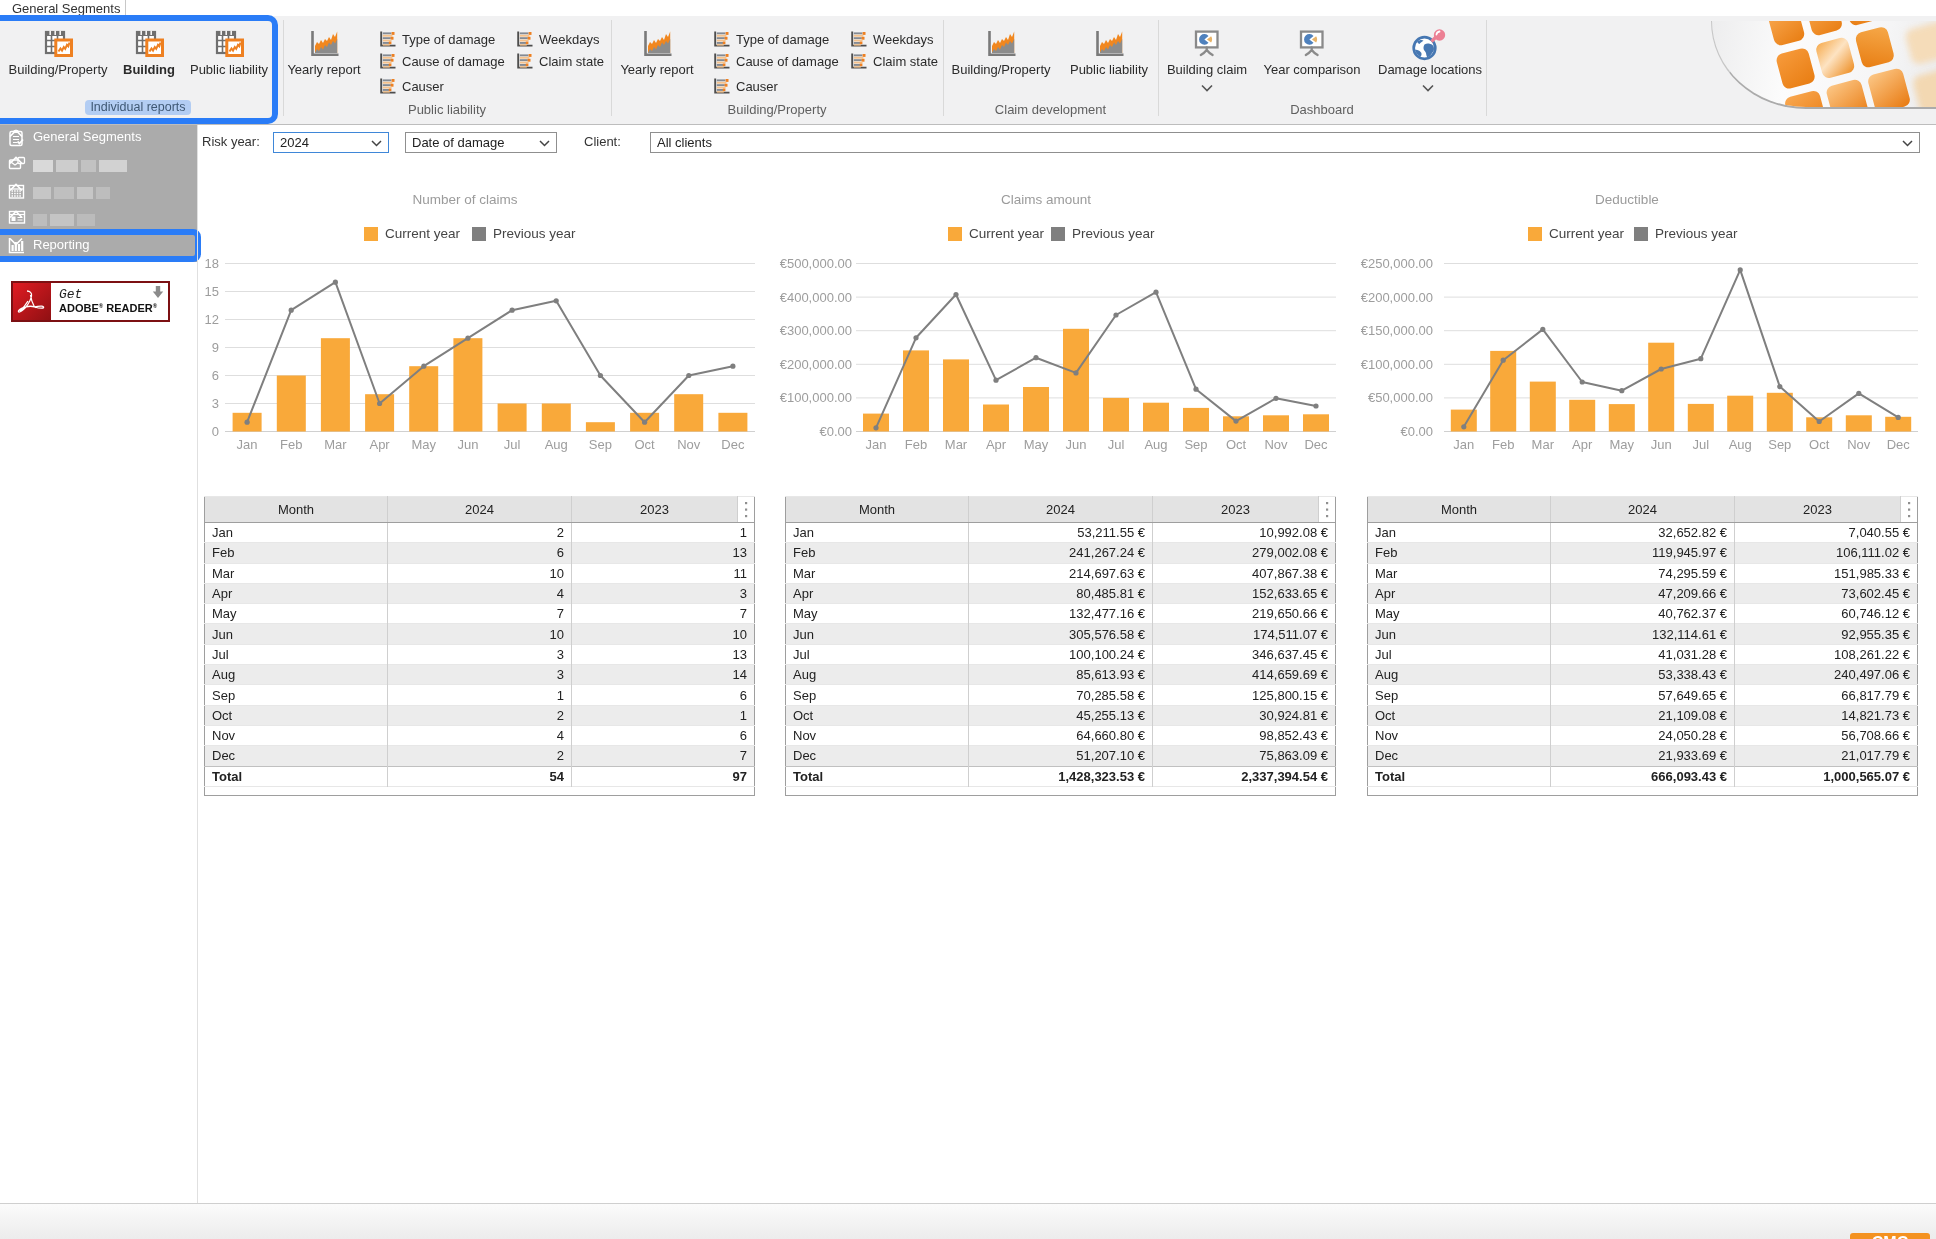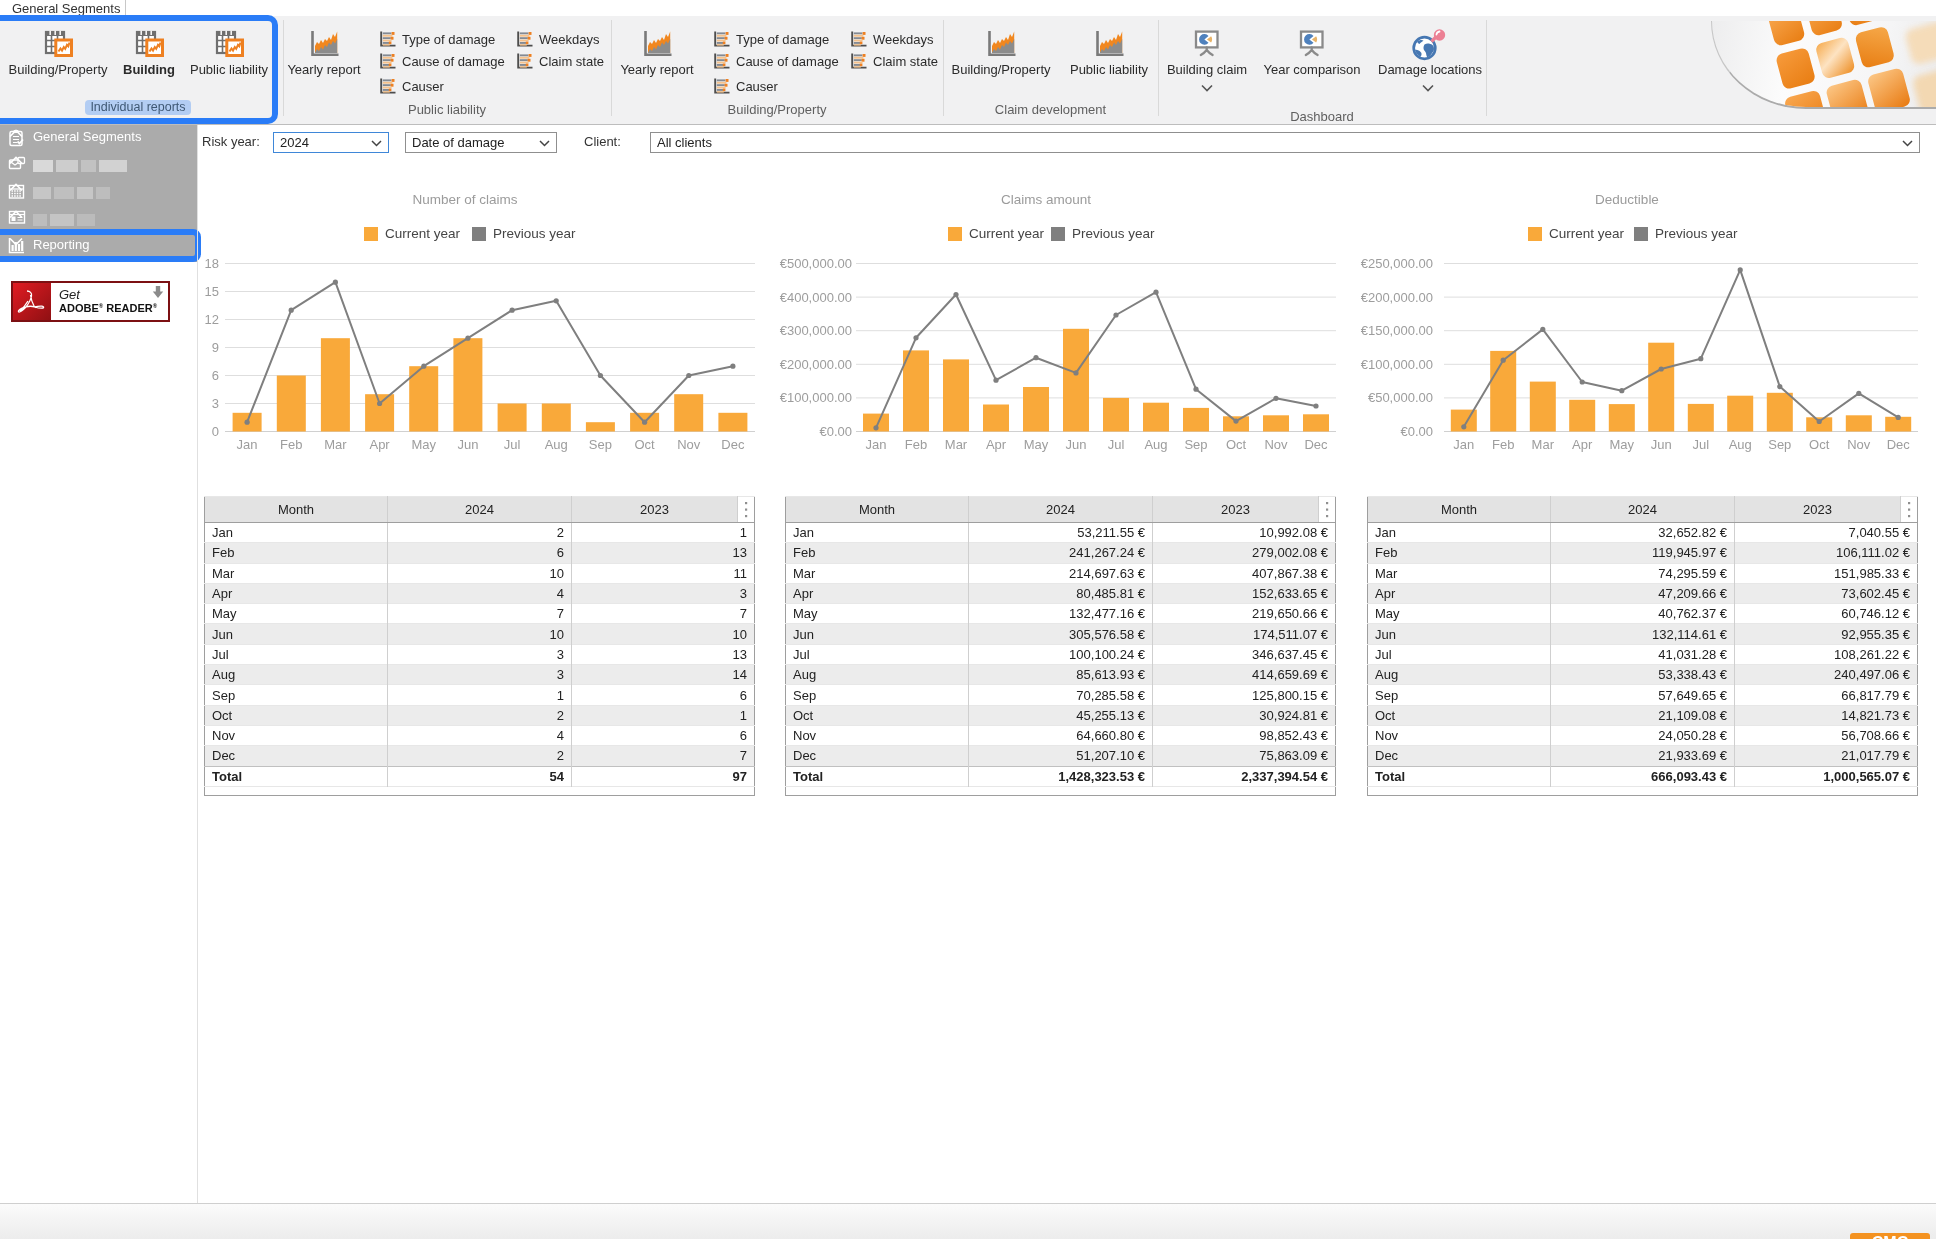--- a/index.html
+++ b/index.html
@@ -59,21 +59,21 @@
 <div class="abs" id="ribbon"></div>
 <div class="abs" style="left:0;top:16px;width:1936px;height:109px;">
   <div class="rsep" style="left:283px"></div>
   <div class="rsep" style="left:611px"></div>
   <div class="rsep" style="left:943px"></div>
   <div class="rsep" style="left:1158px"></div>
   <div class="rsep" style="left:1486px"></div>
   <div class="glabel" style="left:283px;width:328px;">Public liability</div>
   <div class="glabel" style="left:611px;width:332px;">Building/Property</div>
   <div class="glabel" style="left:943px;width:215px;">Claim development</div>
-  <div class="glabel" style="left:1158px;width:328px;margin-top:7px;">Dashboard</div>
+  <div class="glabel" style="left:1158px;width:328px;">Dashboard</div>
 </div>
 <div class="abs" style="left:0;top:16px;width:1936px;height:109px;">
 <div class="bigbtn" style="left:2px;width:112px;">
       <div class="ico"><svg width="29" height="29" viewBox="0 0 29 29">
 <rect x="2" y="3" width="18" height="21" fill="#fff" stroke="#6f6f6f" stroke-width="2.2"></rect>
 <rect x="2" y="3" width="18" height="4" fill="#6f6f6f"></rect>
 <path d="M7.5 3 V24 M13.5 3 V24" stroke="#6f6f6f" stroke-width="1.6"></path>
 <path d="M2 11.5 H20 M2 17.5 H20" stroke="#6f6f6f" stroke-width="1.6"></path>
 <path d="M6.2 1.5 V6 M11.2 1.5 V6 M16.2 1.5 V6" stroke="#f2f2f2" stroke-width="1.6"></path>
 <rect x="11.8" y="11" width="15.7" height="15.5" fill="#fff" stroke="#ee8021" stroke-width="3"></rect>
@@ -386,21 +386,21 @@
 </div>
 
 <div class="abs bluerect" style="left:-10px;top:229px;width:199px;height:21px;border-radius:8px;"></div>
 
 <div class="abs" style="left:11px;top:281px;width:155px;height:37px;border:2px solid #7c1013;background:#fff;">
   <div class="abs" style="left:0;top:0;width:38px;height:37px;background:linear-gradient(135deg,#e11b22,#8f1013);">
     <svg width="38" height="37" viewBox="0 0 38 37">
         <path d="M14 8 C17 8 19 10 18.5 13 C18 16 16 20 13 24 C16 23 19 23 21.5 24 C19.5 20.5 18 16 17.5 12 M7 28 C10 25 13 21.5 15 18 M13 24 C10 27 8 28.5 6.5 29 C5.5 29.3 5 28.5 5.8 27.5 C7 26 10 24.5 13 24 Z M21.5 24 C25 25 28 25.5 30 25 C31 24.7 30.8 23.5 29 23.2 C27 23 24 23.4 21.5 24 Z" stroke="#fff" stroke-width="1.3" fill="none"></path>
       </svg>
   </div>
-  <div class="abs" style="left:46px;top:4px;font-size:13px;font-style:italic;color:#222;font-family:Liberation Sans, sans-serif;">Get</div>
+  <div class="abs" style="left:46px;top:4px;font-size:13px;font-style:italic;color:#222;font-family:Liberation Mono, monospace;">Get</div>
   <div class="abs" style="left:46px;top:19px;font-size:11px;font-weight:bold;color:#111;white-space:nowrap;">ADOBE<span style="font-size:6px;vertical-align:4px;">®</span> READER<span style="font-size:6px;vertical-align:4px;">®</span></div>
   <div class="abs" style="left:139px;top:2px;"><svg width="12" height="13" viewBox="0 0 12 13">
         <rect x="3.8" y="0" width="4.4" height="6" fill="#8b8b8b"></rect>
         <path d="M0.8 5.5 H11.2 L6 12 Z" fill="#8b8b8b"></path>
       </svg></div>
 </div>
 
 <div class="abs" style="left:197px;top:125px;width:1px;height:1078px;background:#e0e0e0;"></div>
 
 <div class="abs flabel" style="left:202px;top:134px;">Risk year:</div>

